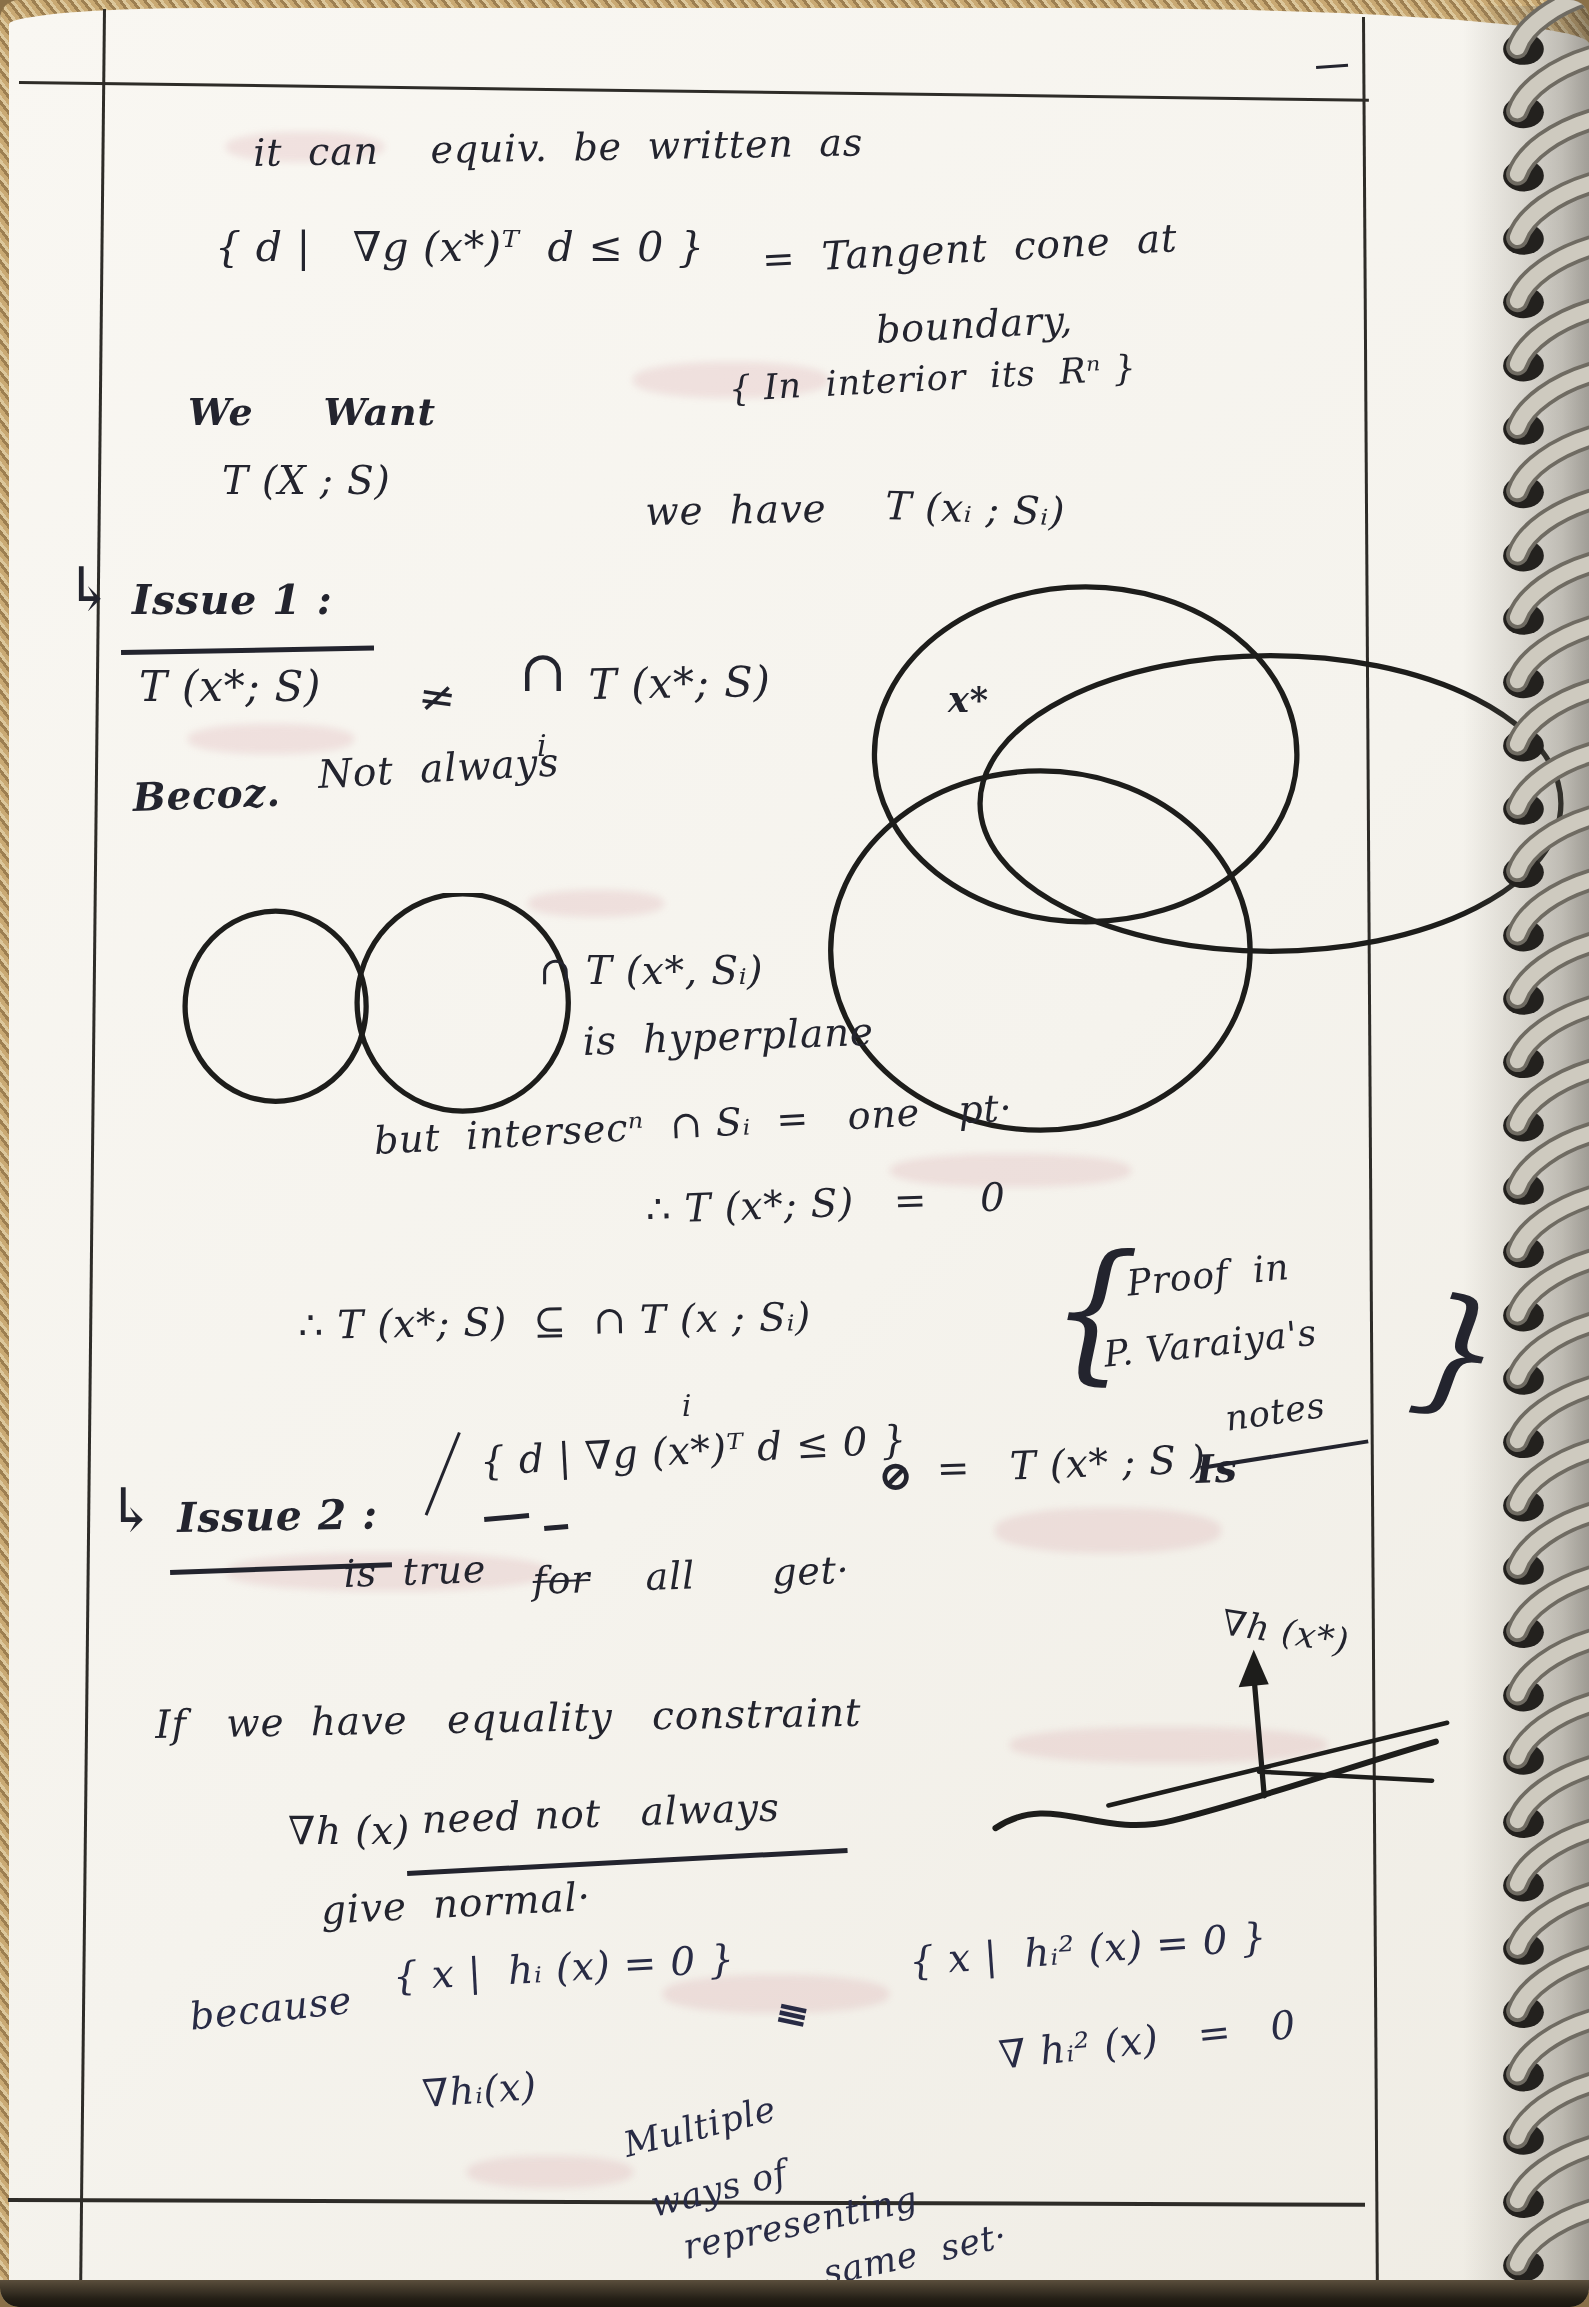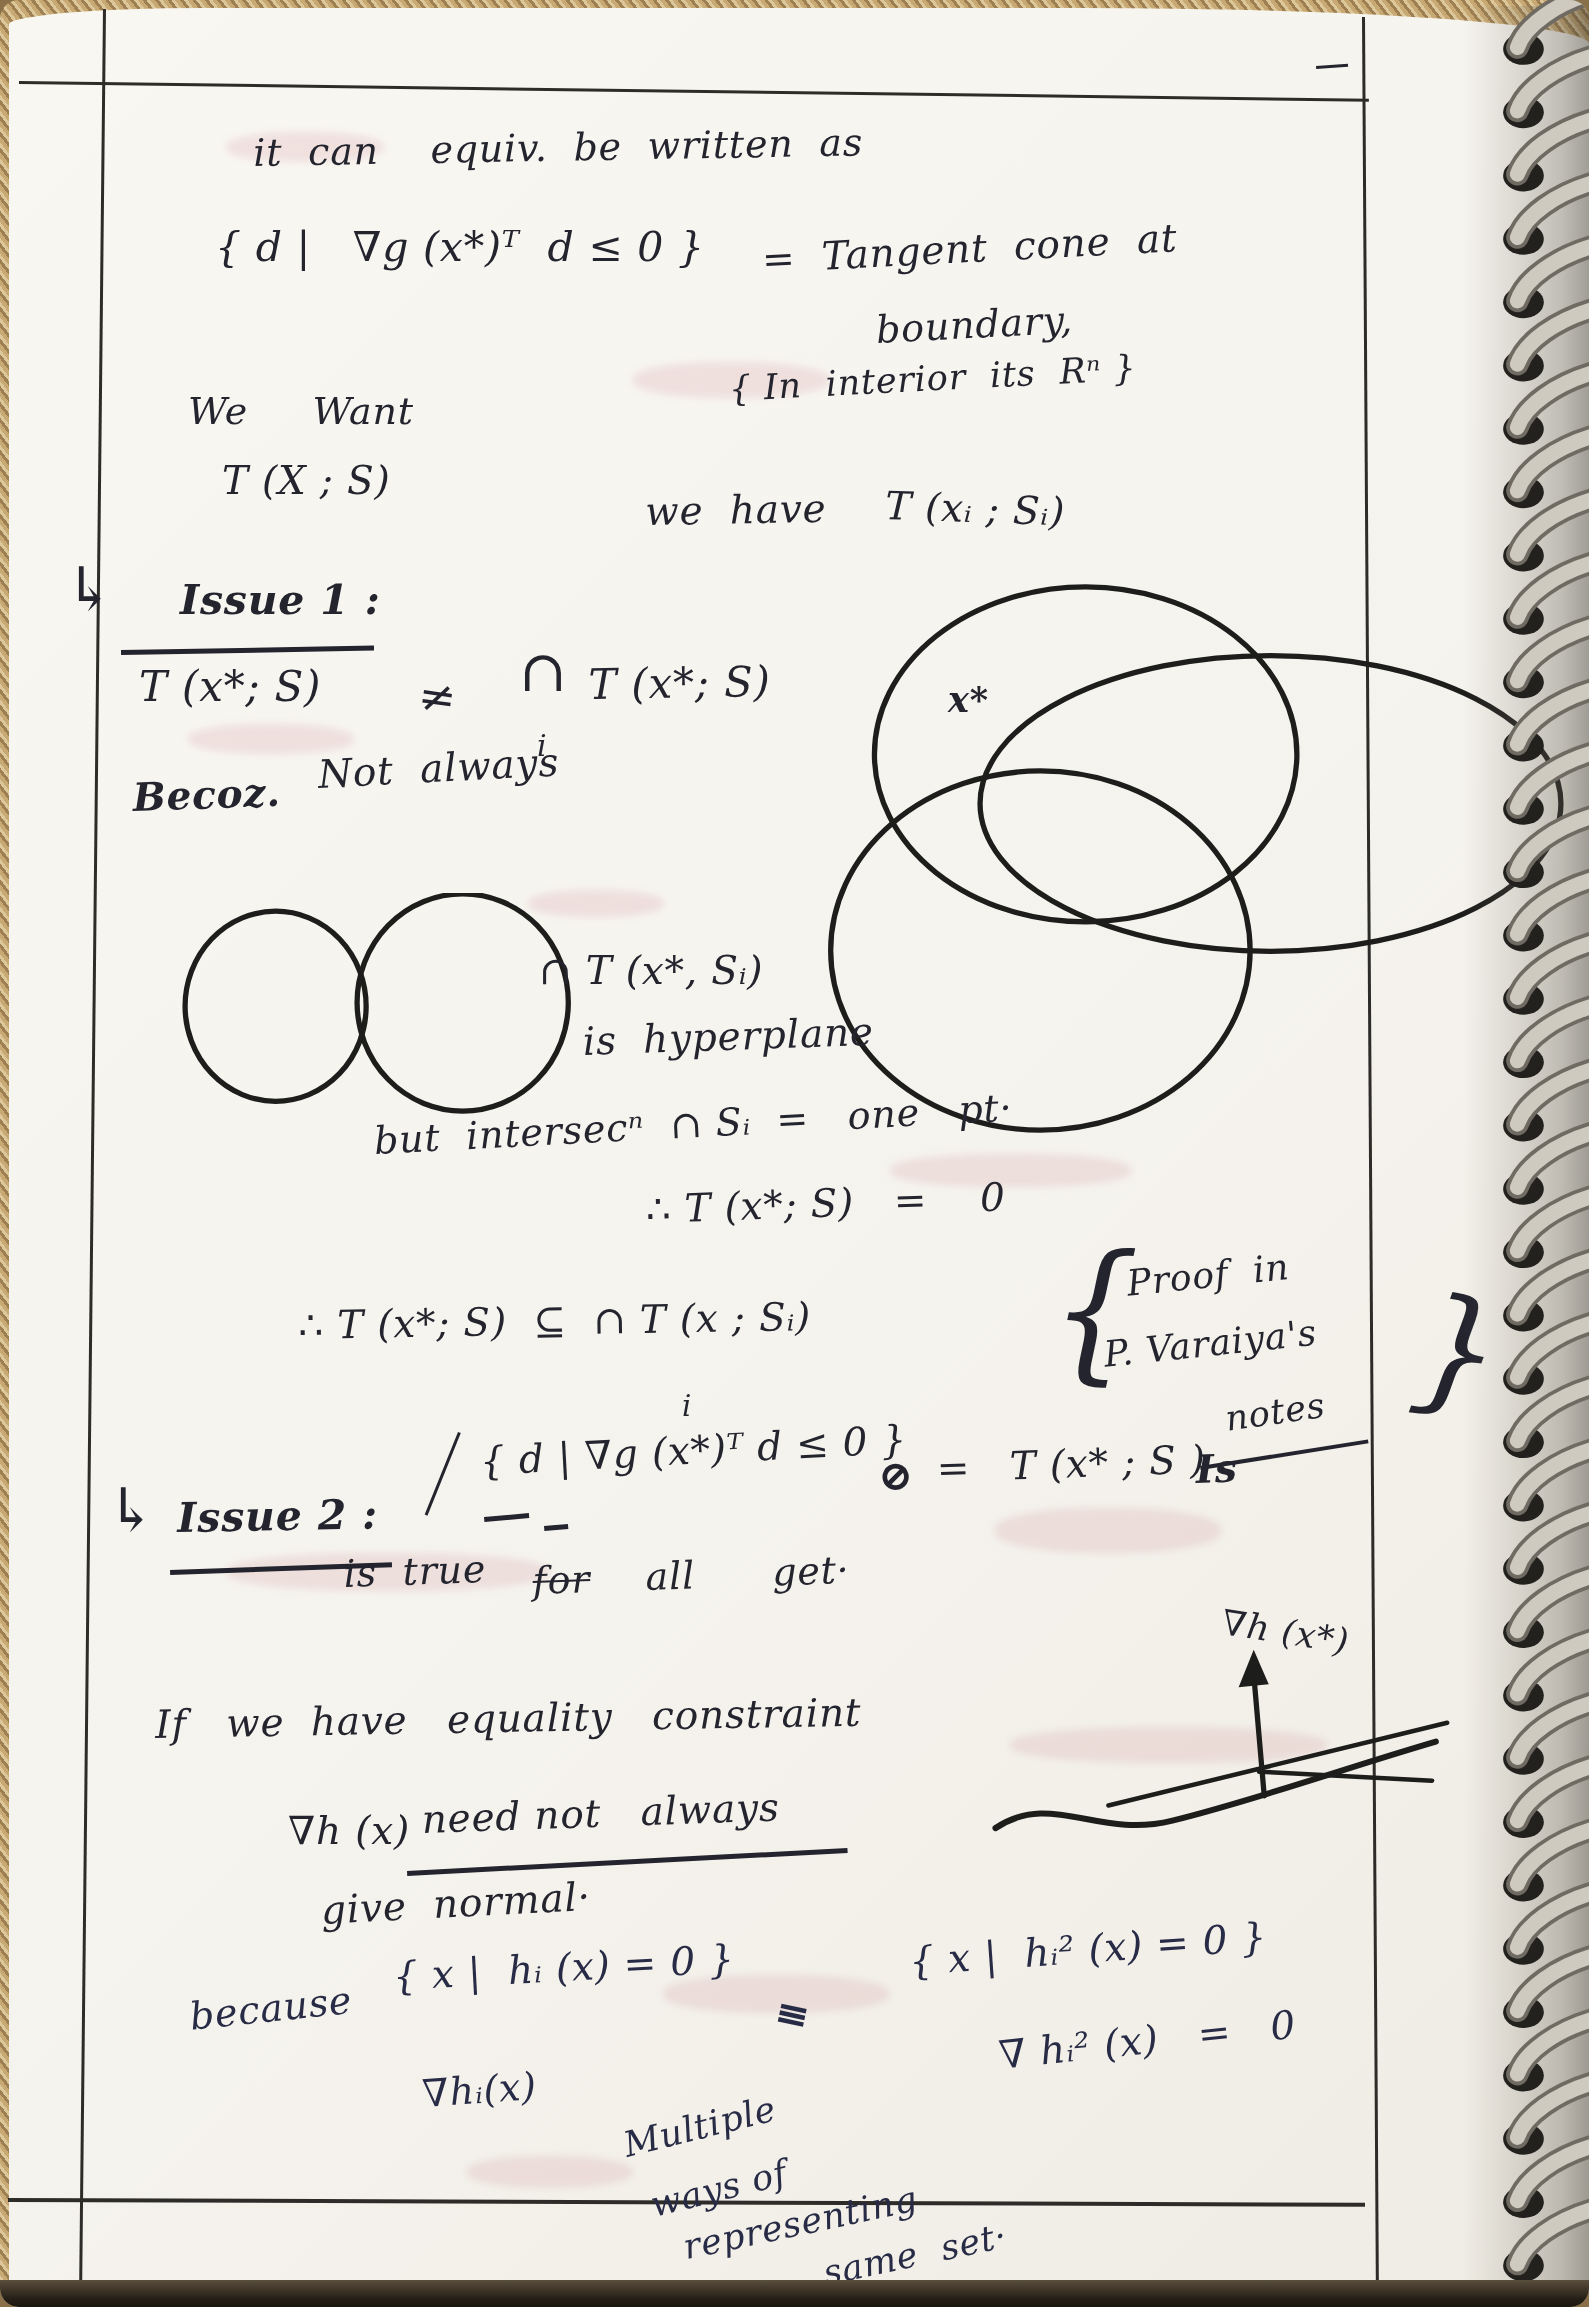--- a/index.html
+++ b/index.html
@@ -57,27 +57,27 @@
   <div class="rule" style="left:7.5px;top:2198px;width:1357px;height:3.8px;transform:rotate(0.2deg);"></div>
   <div class="rule" style="left:103px;top:9px;width:3px;height:2280px;transform:rotate(0.6deg);"></div>
   <div class="rule" style="left:1362px;top:16.6px;width:3px;height:2284px;transform:rotate(-0.35deg);"></div>
   <div class="mark" style="left:1316px;top:66px;width:32px;height:3px;transform:rotate(-4deg);"></div>
 
   <span class="hw" style="left:253px;top:134px;font-size:38px;transform:rotate(-1deg);">it  can    equiv.  be  written  as</span>
   <span class="hw" style="left:215px;top:226px;font-size:41px;">{ d |   ∇g (x*)ᵀ  d ≤ 0 }</span>
   <span class="hw" style="left:761px;top:240px;font-size:39px;transform:rotate(-3deg);">=  Tangent  cone  at</span>
   <span class="hw" style="left:875px;top:311px;font-size:38px;transform:rotate(-3deg);">boundary,</span>
   <span class="hw" style="left:728px;top:371px;font-size:35px;transform:rotate(-3deg);">{ In  interior  its  Rⁿ }</span>
-  <span class="hw" style="left:188px;top:392px;font-size:38px;">We     Want</span>
+  <span class="hw" style="left:188px;top:392px;font-size:38px;font-weight:bold;">We     Want</span>
   <span class="hw" style="left:222px;top:461px;font-size:39px;">T (X ; S)</span>
   <span class="hw" style="left:645px;top:492px;font-size:39px;transform:rotate(-1deg);">we  have</span>
   <span class="hw" style="left:886px;top:486px;font-size:39px;transform:rotate(2deg);">T (xᵢ ; Sᵢ)</span>
 
   <span class="hw" style="left:64px;top:558px;font-size:60px;font-style:normal;">↳</span>
-  <span class="hw b" style="left:132px;top:579px;font-size:41px;margin-left:48px;">Issue 1 :</span>
+  <span class="hw b" style="left:132px;top:579px;font-size:41px;">Issue 1 :</span>
   <div class="mark" style="left:121px;top:650px;width:253px;height:4.5px;transform:rotate(-1deg);"></div>
   <span class="hw" style="left:139px;top:665px;font-size:42px;">T (x*; S)</span>
   <span class="hw" style="left:422px;top:671px;font-size:45px;transform:rotate(8deg);">≠</span>
   <span class="hw" style="left:519px;top:642px;font-size:57px;">∩</span>
   <span class="hw" style="left:537px;top:730px;font-size:30px;">i</span>
   <span class="hw" style="left:588px;top:663px;font-size:42px;transform:rotate(-1deg);">T (x*; S)</span>
   <span class="hw b" style="left:132px;top:777px;font-size:39px;transform:rotate(-2deg);">Becoz.</span>
   <span class="hw" style="left:317px;top:755px;font-size:39px;transform:rotate(-3deg);">Not  always</span>
 
   <svg class="sketch" style="left:799px;top:562px;" width="777" height="596" viewBox="0 0 1030 790">

